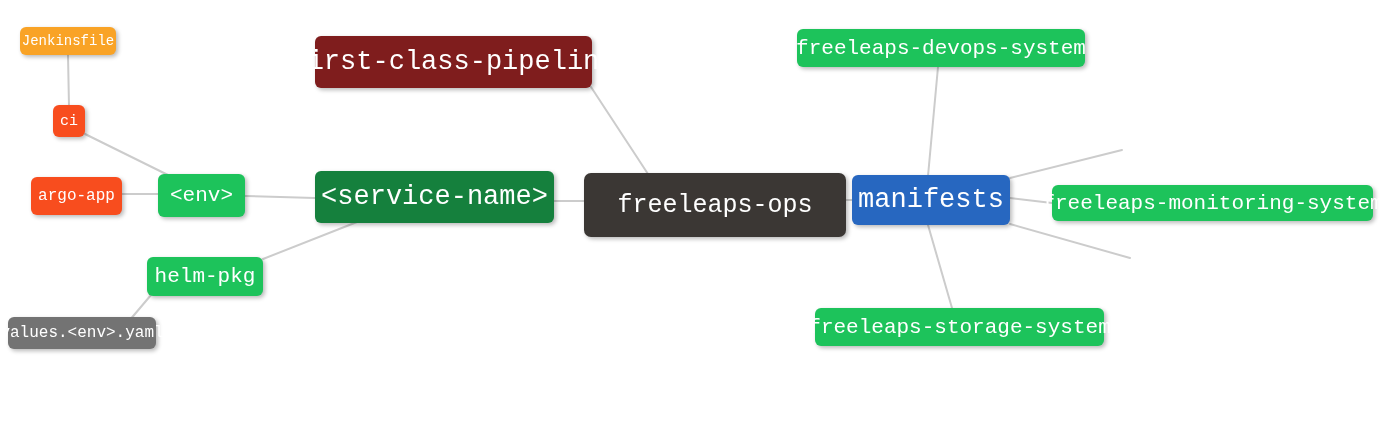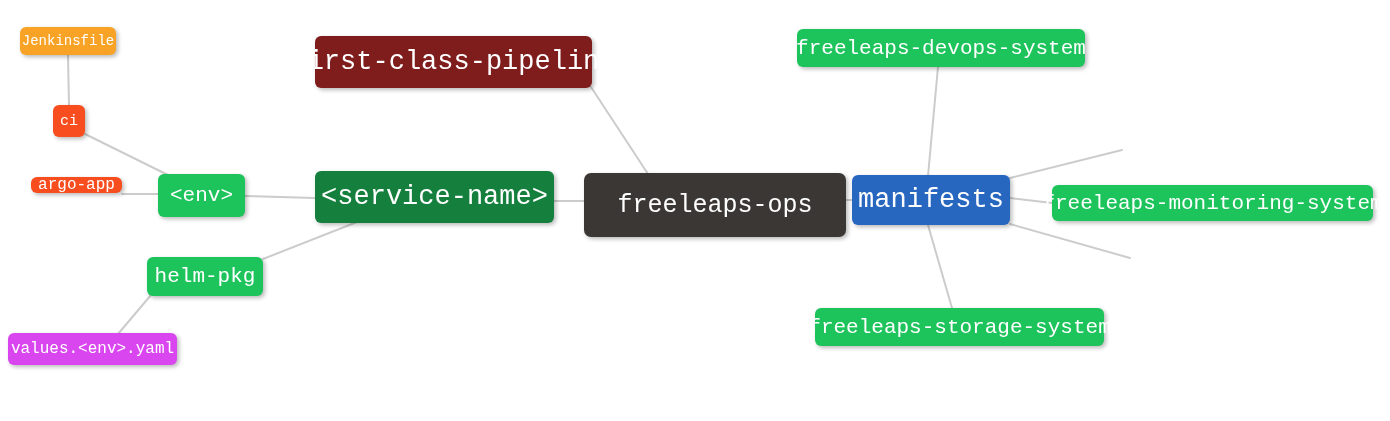--- a/index.html
+++ b/index.html
@@ -57,24 +57,24 @@
       <line x1="938" y1="67" x2="928" y2="176"></line>
       <line x1="1010" y1="178" x2="1122" y2="150"></line>
       <line x1="1010" y1="198" x2="1052" y2="203"></line>
       <line x1="1010" y1="224" x2="1130" y2="258"></line>
       <line x1="928" y1="225" x2="952" y2="308"></line>
     </g>
   </svg>
 
   <div class="node" style="left: 20px; top: 27px; width: 96px; height: 28px; font-size: 14px; background-color: rgb(249, 163, 38);">Jenkinsfile</div>
   <div class="node" style="left: 53px; top: 105px; width: 32px; height: 32px; font-size: 15px; background-color: rgb(248, 77, 30);">ci</div>
-  <div class="node" style="left: 31px; top: 177px; width: 91px; height: 16px; font-size: 16px; background-color: rgb(248, 77, 30);">argo-app</div>
+  <div class="node" style="left: 31px; top: 177px; width: 91px; height: 38px; font-size: 16px; background-color: rgb(248, 77, 30);">argo-app</div>
   <div class="node" style="left: 158px; top: 174px; width: 87px; height: 43px; font-size: 21px; background-color: rgb(29, 195, 91);">&lt;env&gt;</div>
   <div class="node" style="left: 147px; top: 257px; width: 116px; height: 39px; font-size: 21px; background-color: rgb(29, 195, 91);">helm-pkg</div>
-  <div class="node" style="left: 8px; top: 333px; width: 169px; height: 32px; font-size: 16px; background-color: #d946ef;">values.&lt;env&gt;.yaml</div>
+  <div class="node" style="left: 8px; top: 317px; width: 148px; height: 32px; font-size: 16px; background-color: #737373;">values.&lt;env&gt;.yaml</div>
 
   <div class="node" style="left: 315px; top: 36px; width: 277px; height: 52px; font-size: 27px; background-color: #7f1d1d;">first-class-pipeline</div>
   <div class="node" style="left: 315px; top: 171px; width: 239px; height: 52px; font-size: 27px; background-color: #15803d;">&lt;service-name&gt;</div>
   <div class="node root" style="left: 584px; top: 173px; width: 262px; height: 64px; font-size: 25px; background-color: rgb(59, 55, 52);">freeleaps-ops</div>
   <div class="node" style="left: 852px; top: 175px; width: 158px; height: 50px; font-size: 27px; background-color: rgb(39, 103, 192);">manifests</div>
 
   <div class="node" style="left: 797px; top: 29px; width: 288px; height: 38px; font-size: 21px; background-color: rgb(29, 195, 91);">freeleaps-devops-system</div>
   <div class="node" style="left: 1052px; top: 185px; width: 321px; height: 36px; font-size: 21px; background-color: rgb(29, 195, 91);">freeleaps-monitoring-system</div>
   <div class="node" style="left: 815px; top: 308px; width: 289px; height: 38px; font-size: 21px; background-color: rgb(29, 195, 91);">freeleaps-storage-system</div>
 

